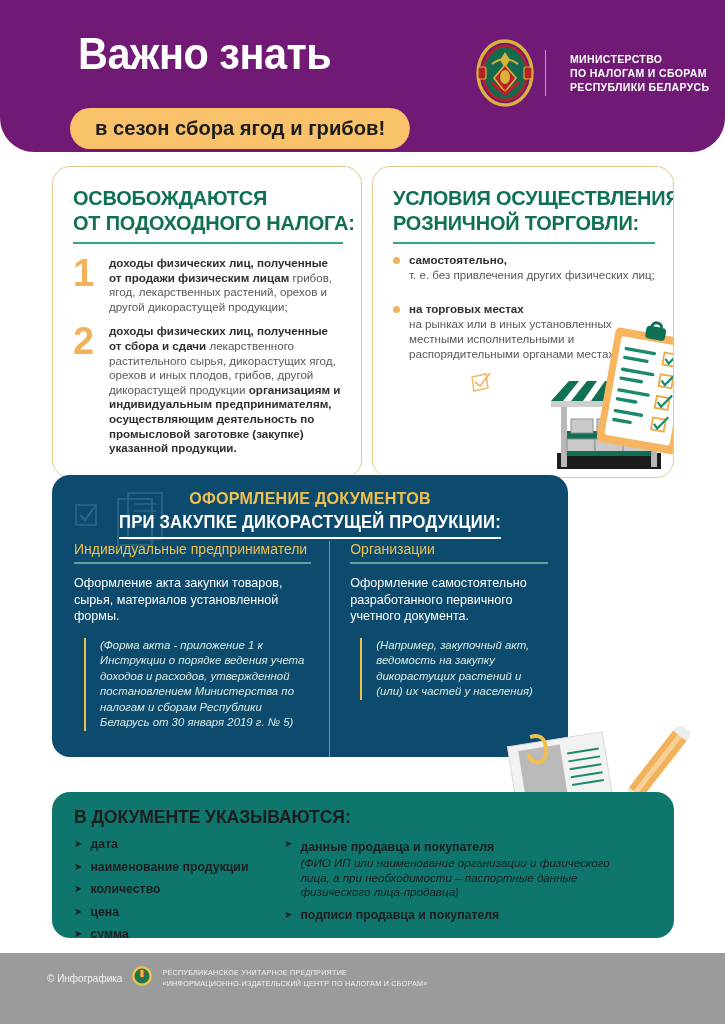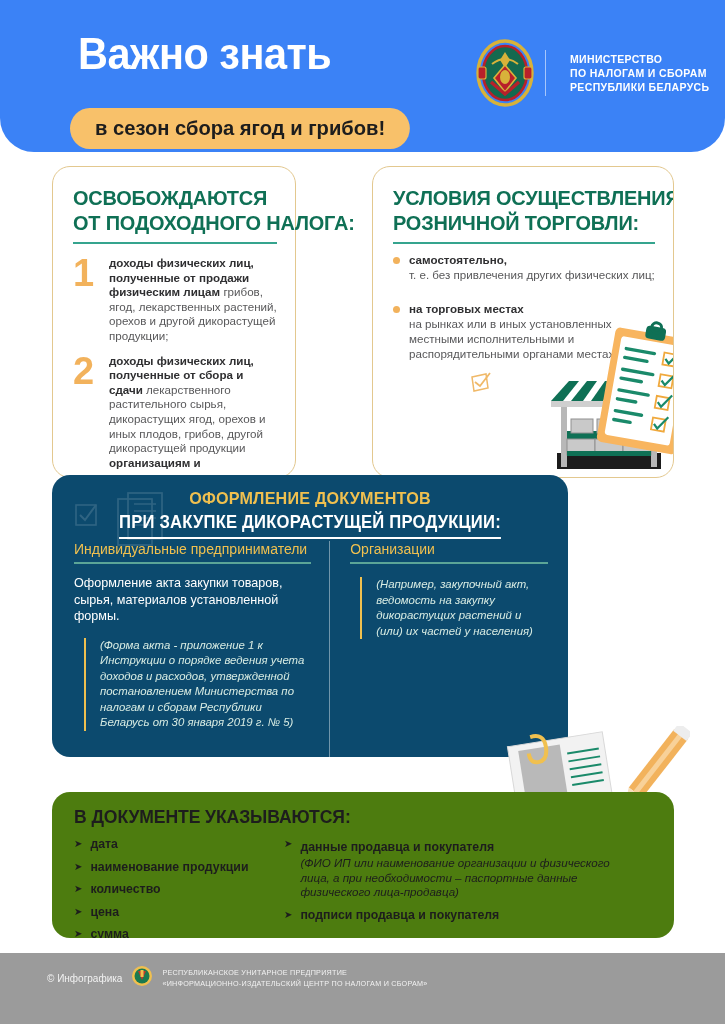--- a/index.html
+++ b/index.html
@@ -15,21 +15,21 @@
     font-family: "Liberation Sans", "DejaVu Sans", sans-serif;
     color: #3d3d3d;
   }
 
   
   .header {
     position: absolute;
     left: 0; top: 0;
     width: 725px;
     height: 152px;
-    background: #3b82f6;
+    background: #701a75;
     border-bottom-left-radius: 34px;
     border-bottom-right-radius: 34px;
     overflow: visible;
   }
   .header-title {
     position: absolute;
     left: 78px;
     top: 28px;
     font-size: 45px;
     font-weight: bold;
@@ -86,21 +86,21 @@
   }
 
   
   .card {
     position: absolute;
     background: #ffffff;
     border: 1.6px solid #e3c88f;
     border-radius: 18px;
     box-sizing: border-box;
   }
-  #card-left  { left: 52px;  top: 166px; width: 244px; height: 312px; }
+  #card-left  { left: 52px;  top: 166px; width: 310px; height: 312px; }
   #card-right { left: 372px; top: 166px; width: 302px; height: 312px; overflow: hidden; }
 
   .card-inner { padding: 18px 18px 10px 20px; }
 
   .card-title {
     color: #0f7055;
     font-size: 21px;
     font-weight: bold;
     line-height: 25px;
     letter-spacing: -0.2px;
@@ -223,21 +223,21 @@
   .gp-deco { position: absolute; opacity: .14; }
 
   
   .doc-illo { position: absolute; left: 500px; top: 726px; }
 
   
   .orange-panel {
     position: absolute;
     left: 52px; top: 792px;
     width: 622px; height: 146px;
-    background: #4d7c0f;
+    background: #0f766e;
     border-radius: 18px;
     overflow: hidden;
   }
   .op-title {
     position: absolute;
     left: 22px; top: 14px;
     font-size: 18.5px;
     font-weight: bold;
     color: #1d1d1d;
     letter-spacing: -.1px;
@@ -483,20 +483,21 @@
   <div class="gp-cols">
     <div class="gp-col left">
       <div class="gp-colhead">Индивидуальные предприниматели</div>
       <div class="gp-rule"></div>
       <div class="gp-text">Оформление акта закупки товаров, сырья, материалов установленной формы.</div>
       <div class="gp-note">(Форма акта - приложение 1 к Инструкции о порядке ведения учета доходов и расходов, утвержденной постановлением Министерства по налогам и сборам Республики Беларусь от 30 января 2019 г. № 5)</div>
     </div>
     <div class="gp-col right">
       <div class="gp-colhead">Организации</div>
       <div class="gp-rule"></div>
+      <div class="gp-text">Оформление самостоятельно разработанного первичного учетного документа.</div>
       <div class="gp-note">(Например, закупочный акт, ведомость на закупку дикорастущих растений и (или) их частей у населения)</div>
     </div>
   </div>
 </div>
 
 <span class="doc-illo">
   <svg width="190" height="140" viewBox="0 0 190 140">
     <g transform="rotate(-9 80 70)">
       <rect x="16" y="10" width="96" height="122" fill="#f2f2f2" stroke="#d8d8d8"></rect>
       <rect x="26" y="16" width="42" height="48" fill="#b9b9b9"></rect>

